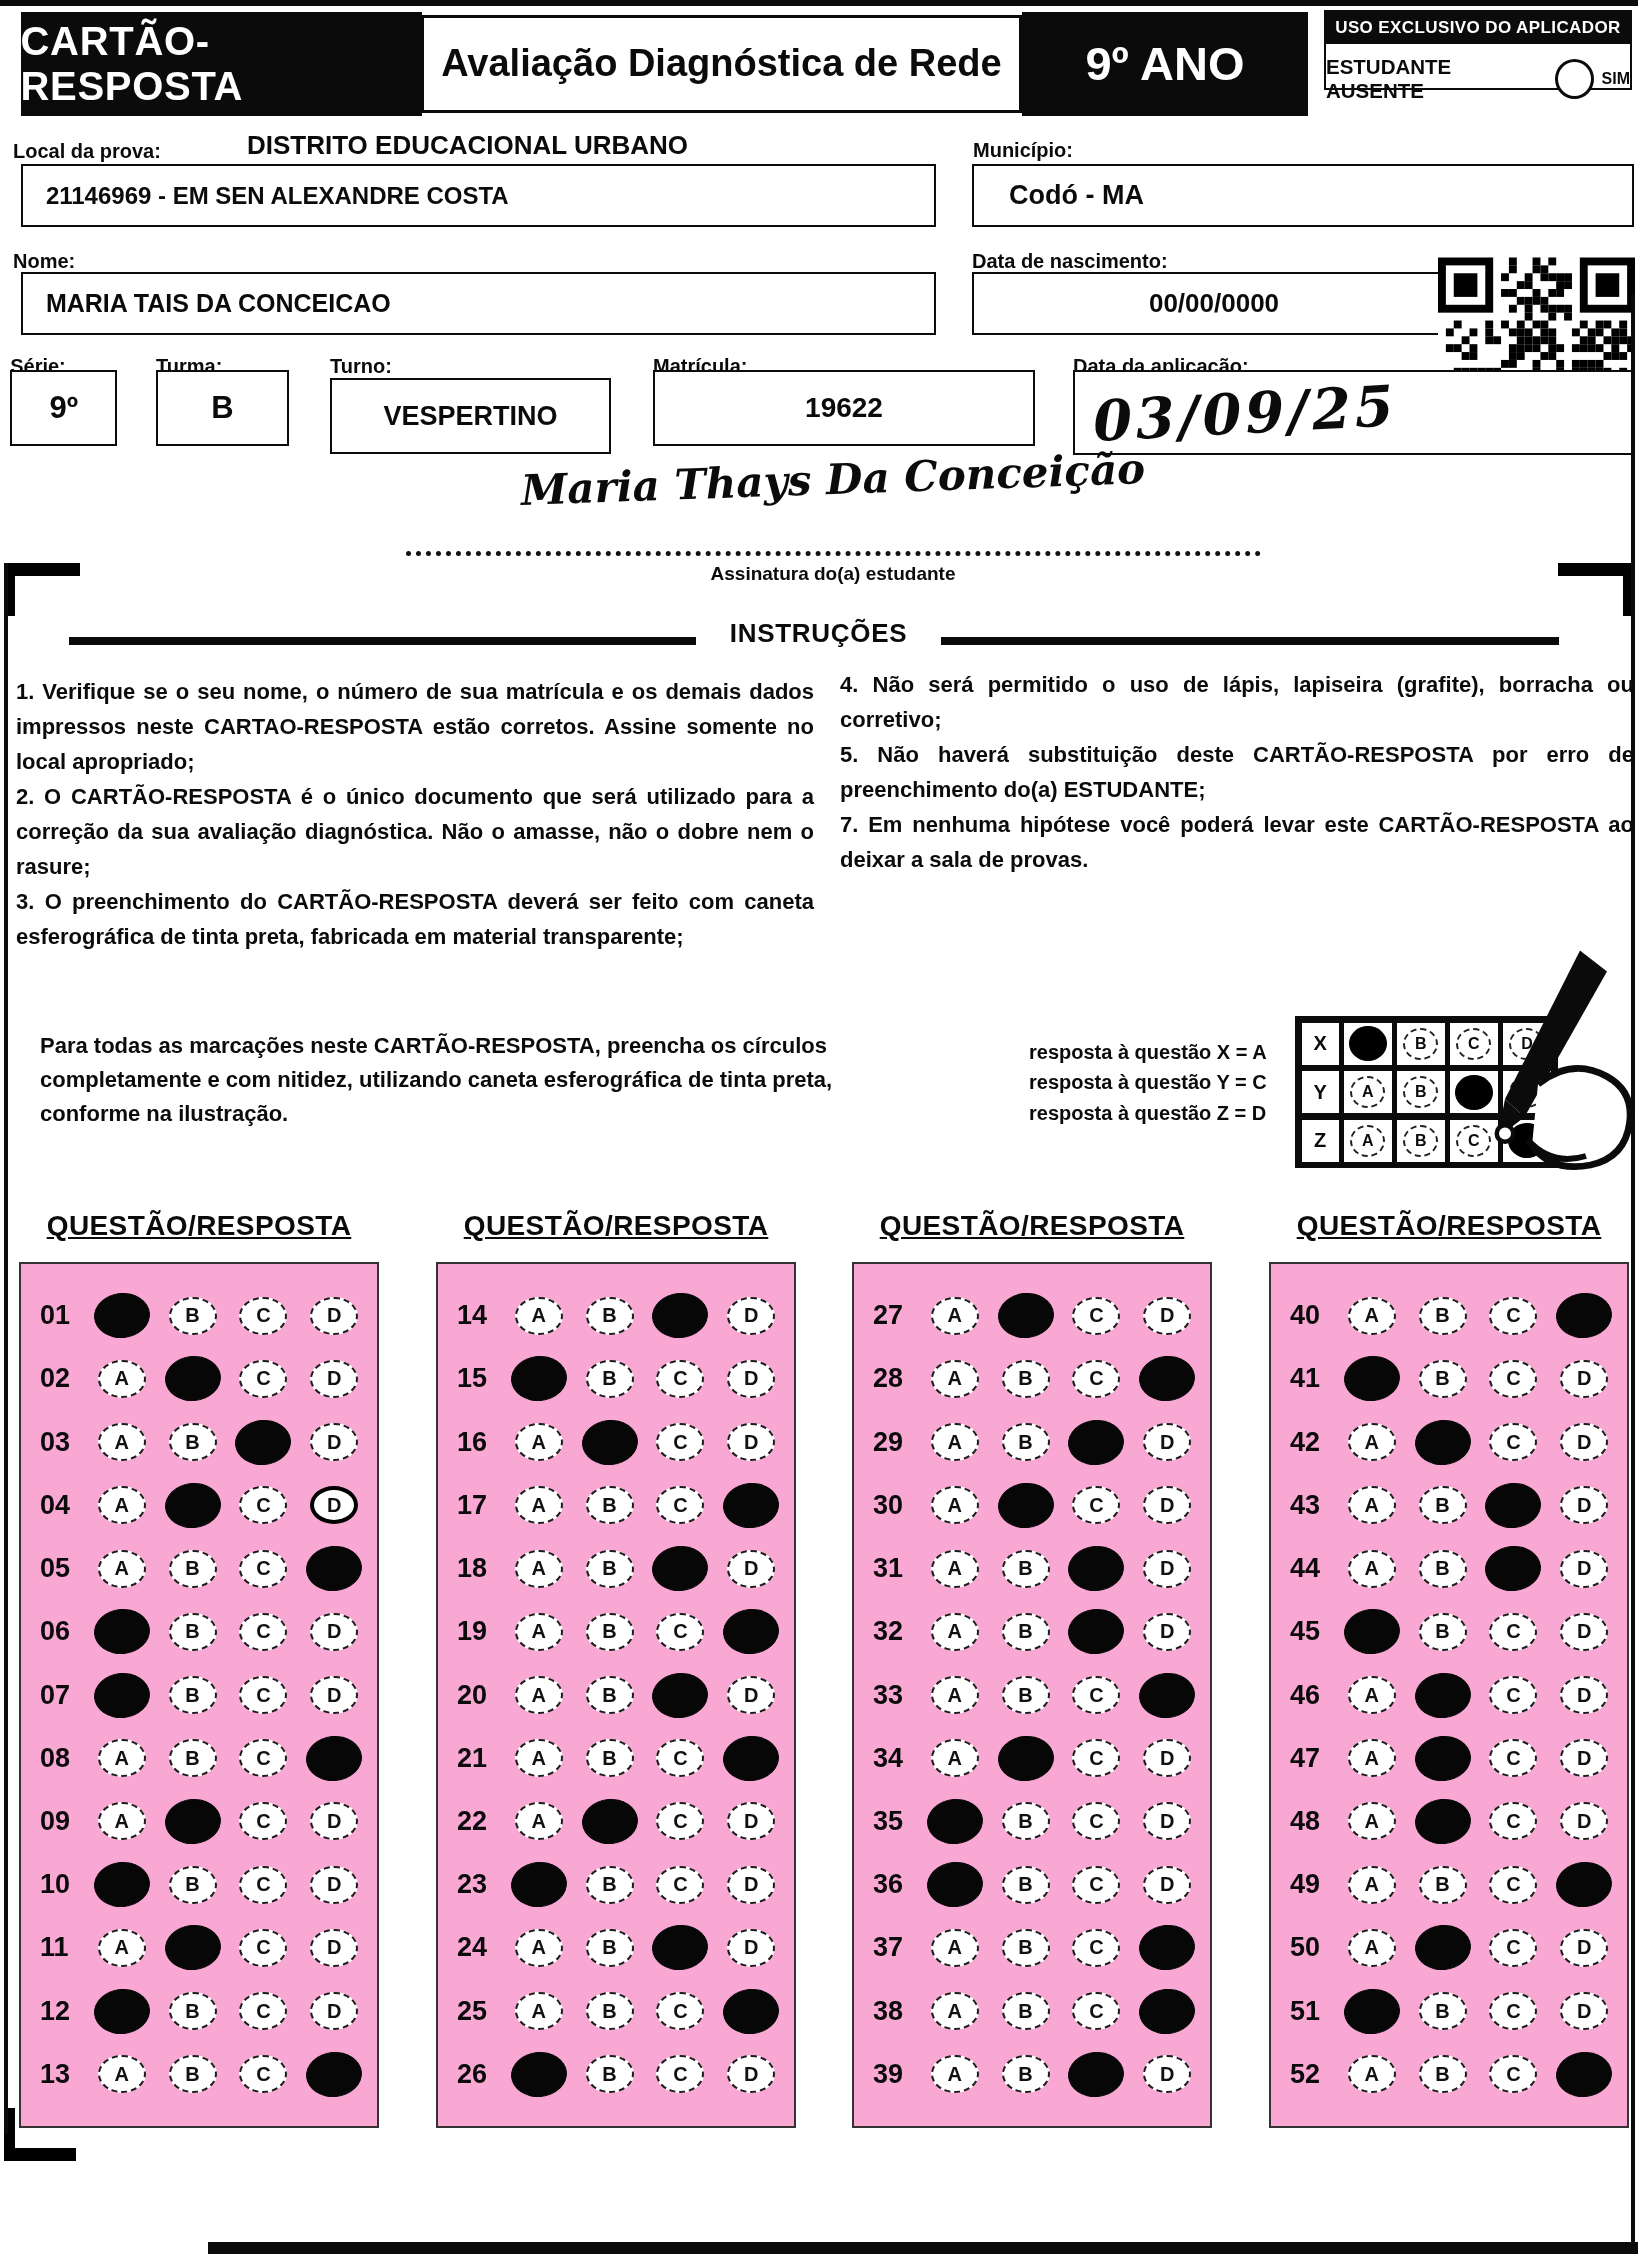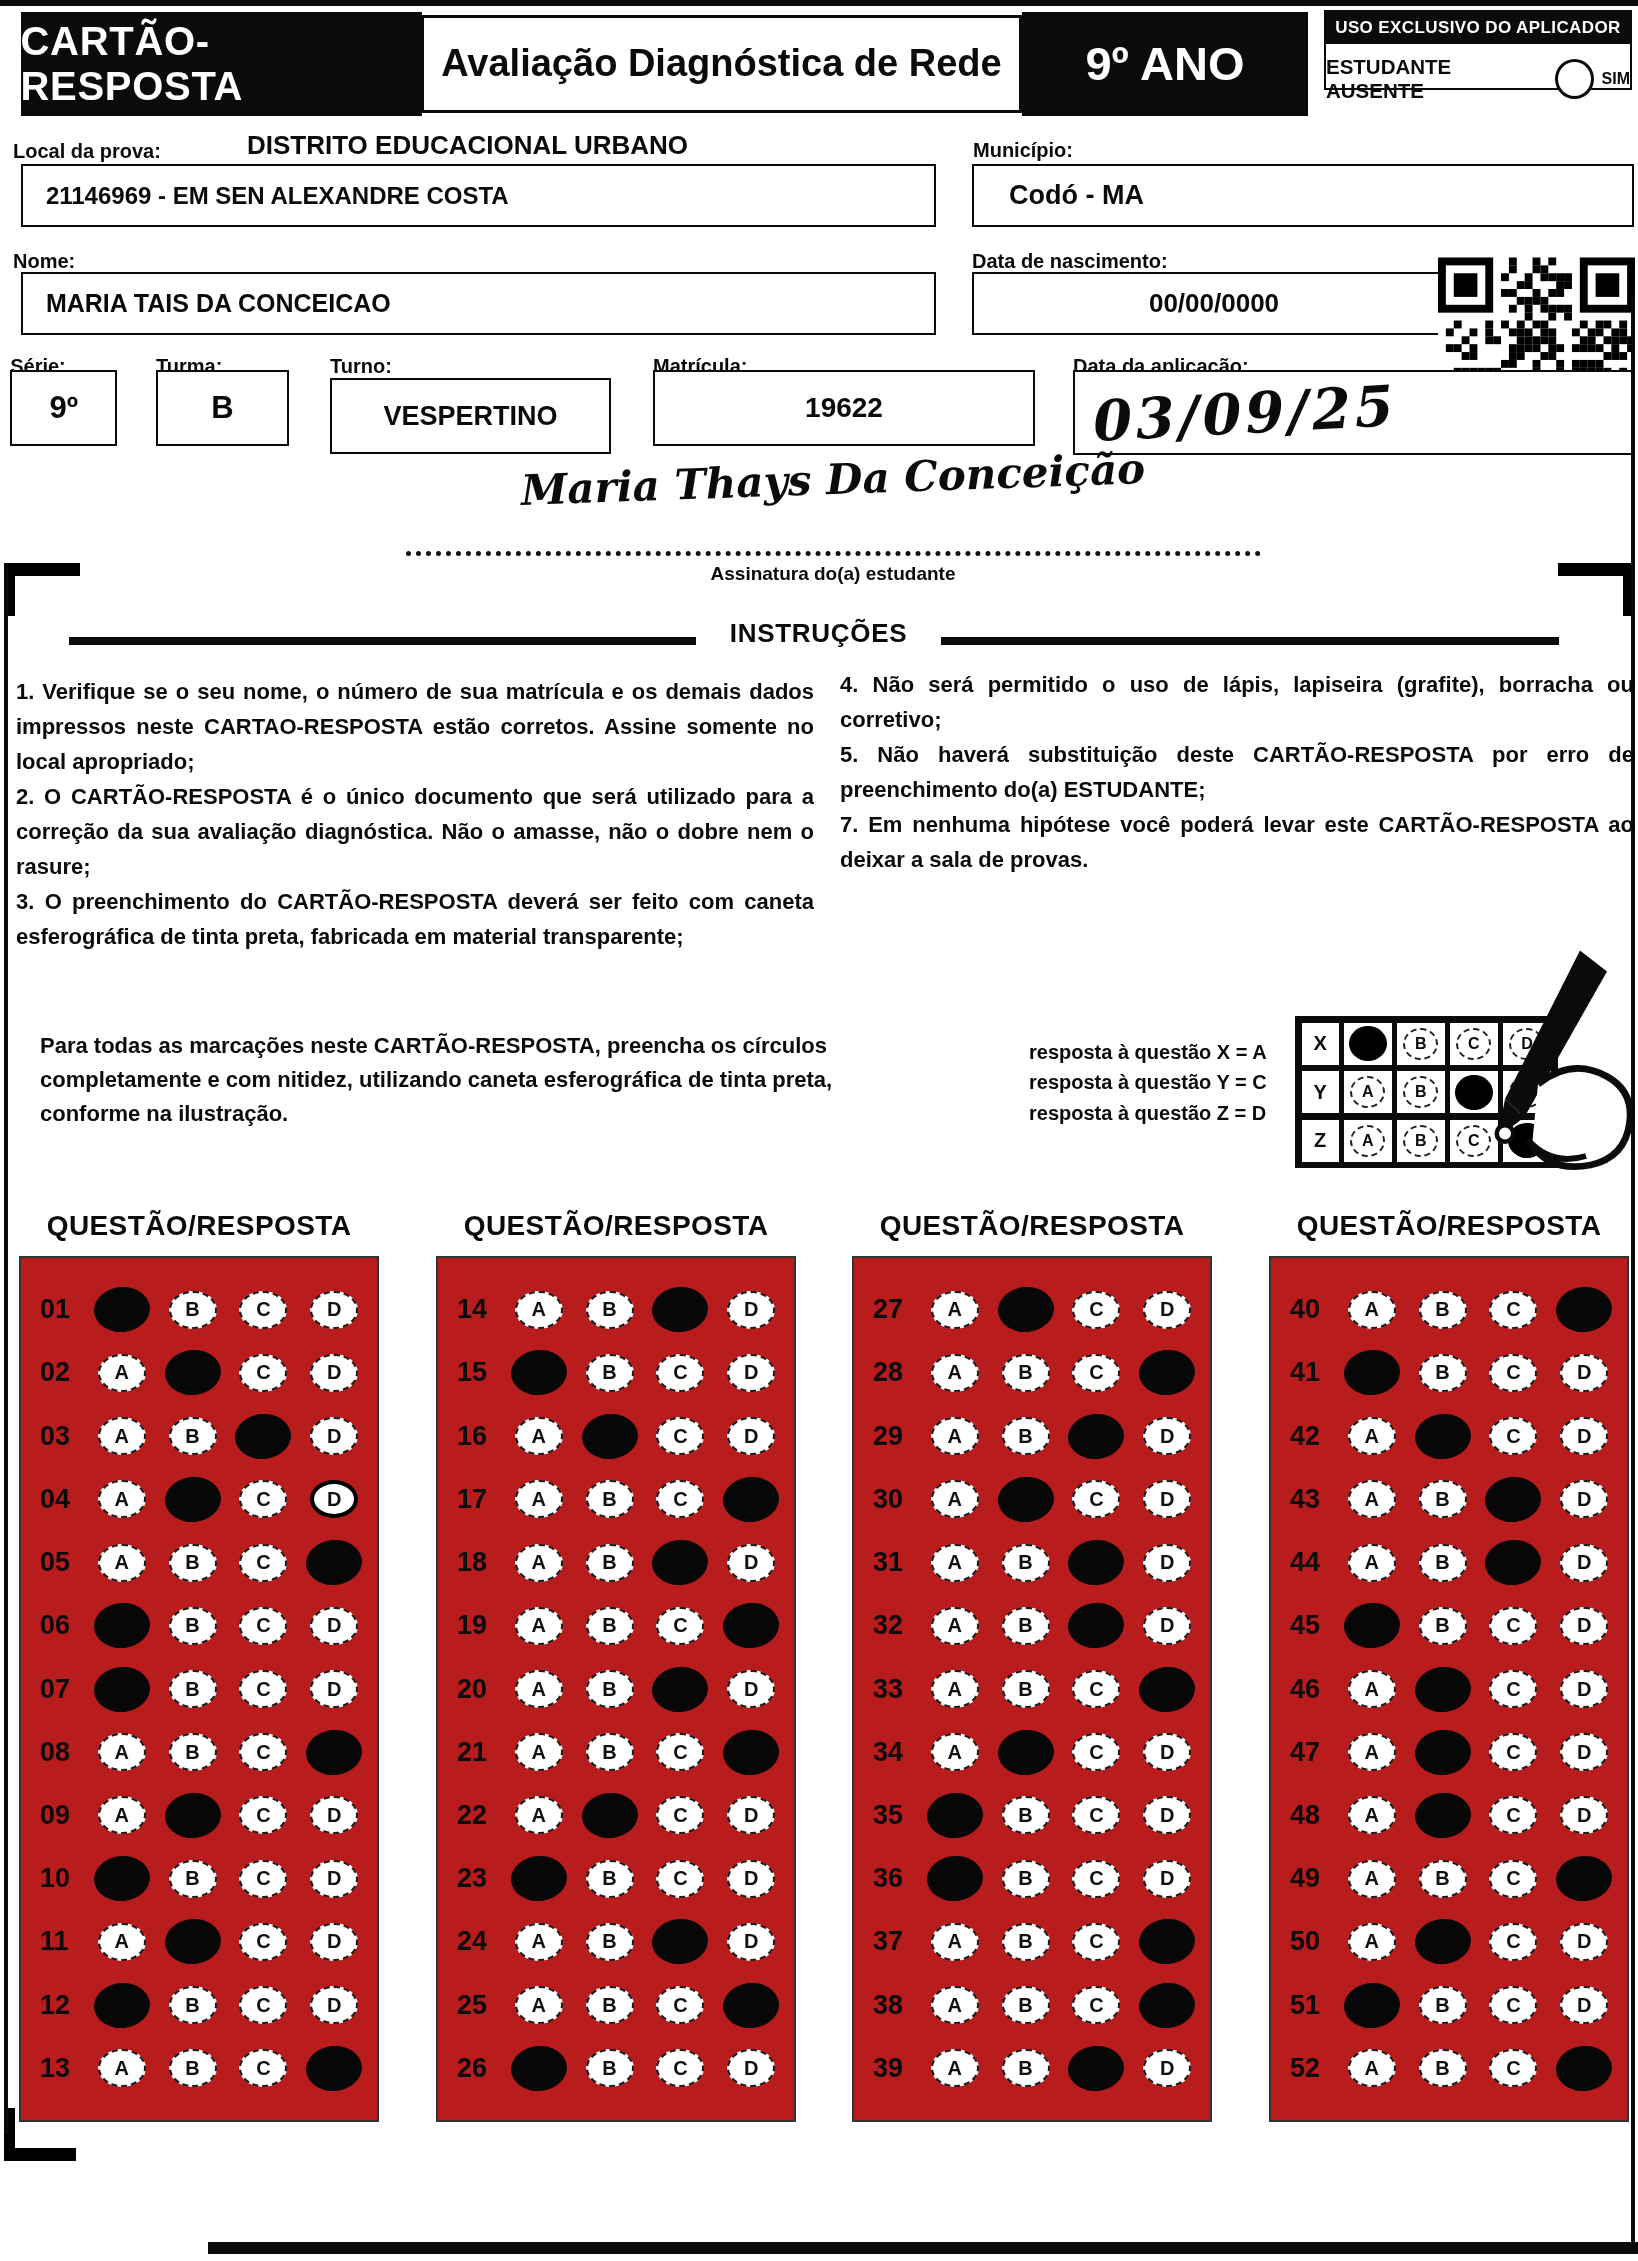--- a/index.html
+++ b/index.html
@@ -49,22 +49,22 @@
     display:flex;flex-direction:column;gap:6.6px;}
   .ex-row{display:flex;gap:5.1px;}
   .ex-cell{background:#fff;width:48px;height:42px;display:flex;align-items:center;justify-content:center;}
   .ex-label{width:37px;font-weight:bold;font-size:20px;}
   .ex-bubble{width:35px;height:32px;border:2.2px dashed #222;border-radius:50%;display:flex;
     align-items:center;justify-content:center;font-weight:bold;font-size:16px;box-sizing:border-box;}
   .ex-bubble.exfilled{background:#000;border:1.5px solid #000;width:38px;height:35px;}
   #pen-illu{position:absolute;left:1484px;top:950px;width:150px;height:241px;z-index:5;}
   
   .acol{position:absolute;top:1210px;width:360px;}
-  .acol-head{text-align:center;font-size:28px;font-weight:bold;height:37px;letter-spacing:0.4px;}
-  .acol-box{margin-top:9px;border:2.2px solid #333;background:#b91c1c;height:866px;
+  .acol-head{text-align:center;font-size:28px;font-weight:bold;height:37px;letter-spacing:0.4px;text-decoration:underline;}
+  .acol-box{margin-top:15px;border:2.2px solid #333;background:#f9a8d4;height:866px;
     display:flex;flex-direction:column;justify-content:space-around;padding:20px 0;box-sizing:border-box;}
   .q-row{display:flex;align-items:center;flex:1;padding:0 7.3px;}
   .q-num{width:58px;font-weight:bold;font-size:27px;padding-left:11.7px;box-sizing:border-box;}
   .q-slot{flex:1;display:flex;justify-content:center;}
   .bubble{width:48px;height:38px;border:2.2px dashed #1c1c1c;border-radius:50%;display:flex;align-items:center;
     justify-content:center;font-weight:bold;font-size:20px;color:#111;box-sizing:border-box;background:#fff;}
   .bubble.filled{background:#070707;border:1.5px solid #070707;width:56px;height:45px;transform:rotate(-5deg);}
   .bubble.ring{border:4.4px solid #000;}
   #qr-box{position:absolute;left:1438px;top:256px;width:197px;height:200px;}
 </style>

